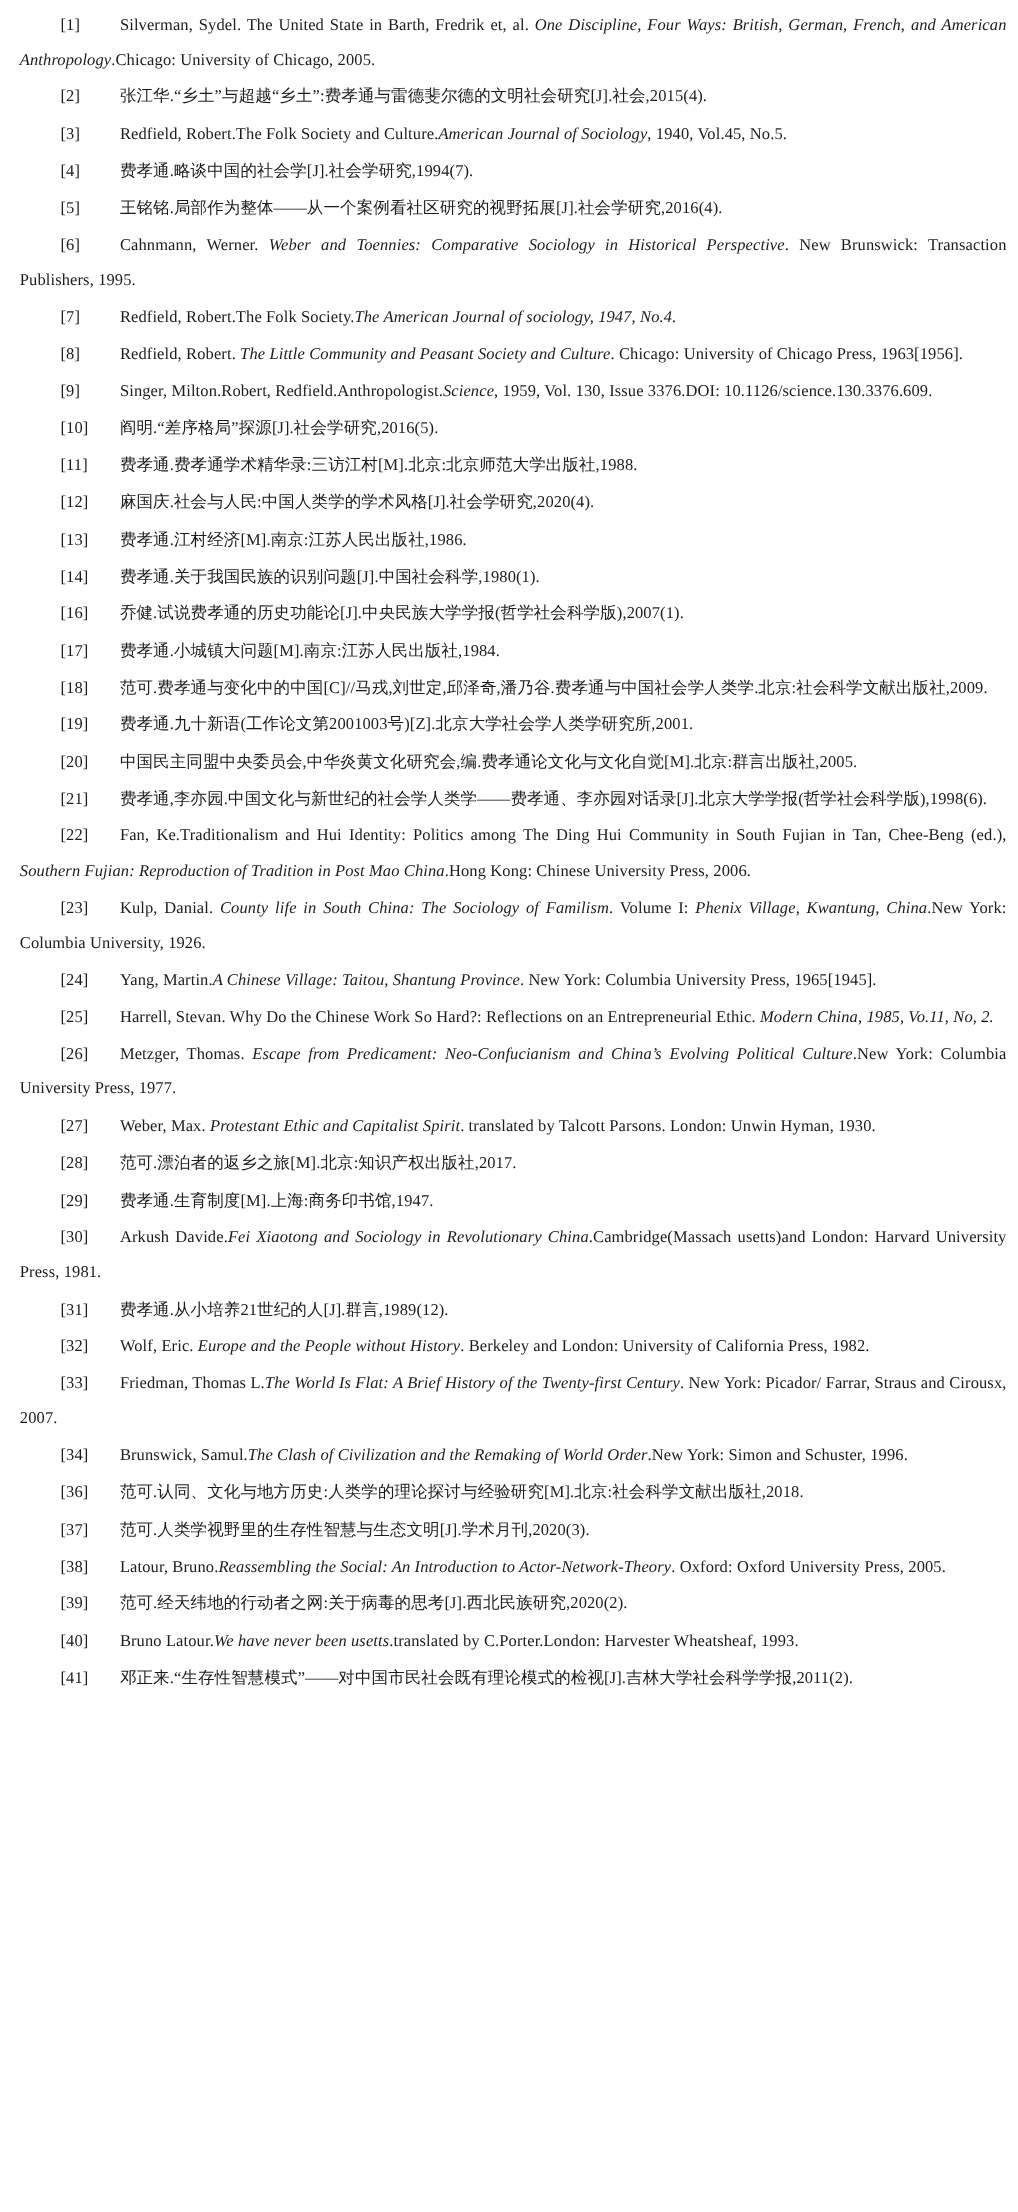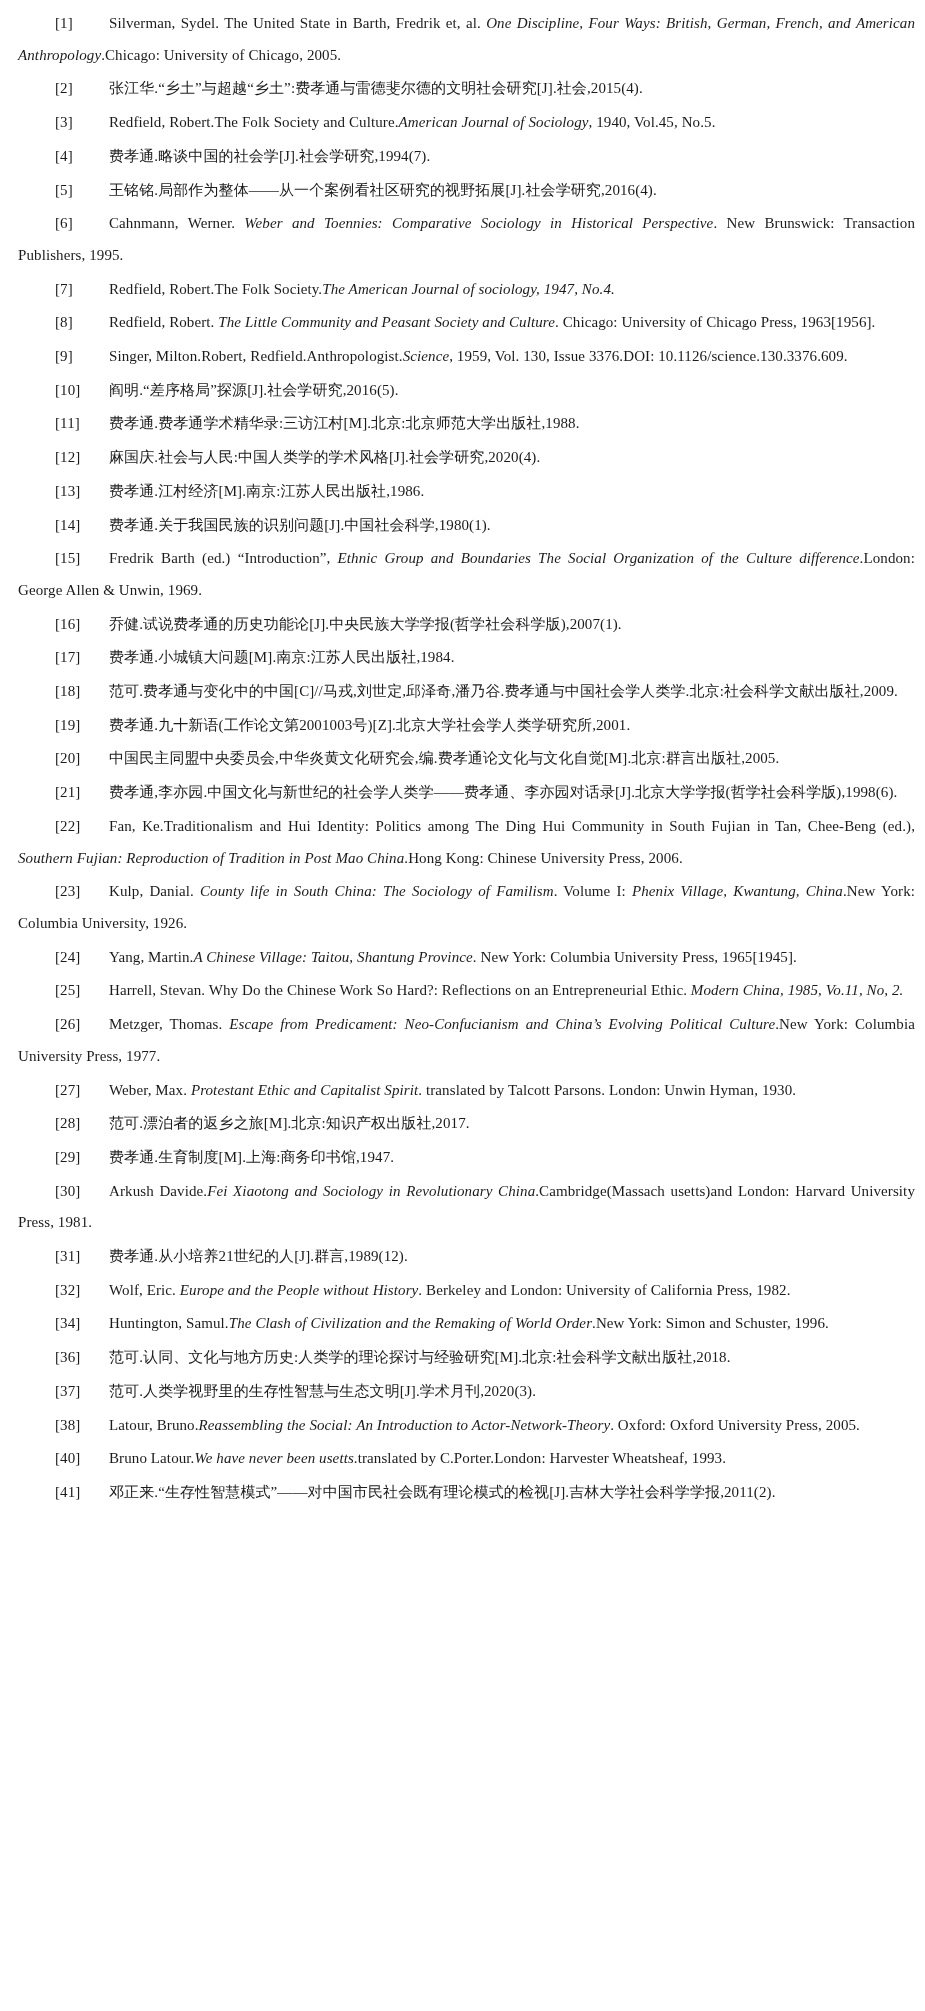--- a/index.html
+++ b/index.html
@@ -50,38 +50,39 @@
       <p class="ref"><span class="ref-num">[5]</span><span class="seg">王铭铭.局部作为整体——从一个案例看社区研究的视野拓展[J].社会学研究,2016(4).</span></p>
       <p class="ref"><span class="ref-num">[6]</span><span class="seg">Cahnmann, Werner. </span><em class="seg italic">Weber and Toennies: Comparative Sociology in Historical Perspective</em><span class="seg">. New Brunswick: Transaction Publishers, 1995.</span></p>
       <p class="ref"><span class="ref-num">[7]</span><span class="seg">Redfield, Robert.The Folk Society.</span><em class="seg italic">The American Journal of sociology, 1947, No.4.</em></p>
       <p class="ref"><span class="ref-num">[8]</span><span class="seg">Redfield, Robert. </span><em class="seg italic">The Little Community and Peasant Society and Culture</em><span class="seg">. Chicago: University of Chicago Press, 1963[1956].</span></p>
       <p class="ref"><span class="ref-num">[9]</span><span class="seg">Singer, Milton.Robert, Redfield.Anthropologist.</span><em class="seg italic">Science</em><span class="seg">, 1959, Vol. 130, Issue 3376.DOI: 10.1126/science.130.3376.609.</span></p>
       <p class="ref"><span class="ref-num">[10]</span><span class="seg">阎明.“差序格局”探源[J].社会学研究,2016(5).</span></p>
       <p class="ref"><span class="ref-num">[11]</span><span class="seg">费孝通.费孝通学术精华录:三访江村[M].北京:北京师范大学出版社,1988.</span></p>
       <p class="ref"><span class="ref-num">[12]</span><span class="seg">麻国庆.社会与人民:中国人类学的学术风格[J].社会学研究,2020(4).</span></p>
       <p class="ref"><span class="ref-num">[13]</span><span class="seg">费孝通.江村经济[M].南京:江苏人民出版社,1986.</span></p>
       <p class="ref"><span class="ref-num">[14]</span><span class="seg">费孝通.关于我国民族的识别问题[J].中国社会科学,1980(1).</span></p>
-      <p class="ref"><span class="ref-num">[15]</span><span class="seg">Fredrik Barth (ed.) “Introduction”, </span><em class="seg italic">Ethnic Group and Boundaries The Social Organization of the Culture difference</em><span class="seg">.London: George Allen &amp; Unwin, 1969.</span></p>
       <p class="ref"><span class="ref-num">[16]</span><span class="seg">乔健.试说费孝通的历史功能论[J].中央民族大学学报(哲学社会科学版),2007(1).</span></p>
       <p class="ref"><span class="ref-num">[17]</span><span class="seg">费孝通.小城镇大问题[M].南京:江苏人民出版社,1984.</span></p>
       <p class="ref"><span class="ref-num">[18]</span><span class="seg">范可.费孝通与变化中的中国[C]//马戎,刘世定,邱泽奇,潘乃谷.费孝通与中国社会学人类学.北京:社会科学文献出版社,2009.</span></p>
       <p class="ref"><span class="ref-num">[19]</span><span class="seg">费孝通.九十新语(工作论文第2001003号)[Z].北京大学社会学人类学研究所,2001.</span></p>
       <p class="ref"><span class="ref-num">[20]</span><span class="seg">中国民主同盟中央委员会,中华炎黄文化研究会,编.费孝通论文化与文化自觉[M].北京:群言出版社,2005.</span></p>
       <p class="ref"><span class="ref-num">[21]</span><span class="seg">费孝通,李亦园.中国文化与新世纪的社会学人类学——费孝通、李亦园对话录[J].北京大学学报(哲学社会科学版),1998(6).</span></p>
       <p class="ref"><span class="ref-num">[22]</span><span class="seg">Fan, Ke.Traditionalism and Hui Identity: Politics among The Ding Hui Community in South Fujian in Tan, Chee-Beng (ed.), </span><em class="seg italic">Southern Fujian: Reproduction of Tradition in Post Mao China</em><span class="seg">.Hong Kong: Chinese University Press, 2006.</span></p>
       <p class="ref"><span class="ref-num">[23]</span><span class="seg">Kulp, Danial. </span><em class="seg italic">County life in South China: The Sociology of Familism</em><span class="seg">. Volume I: </span><em class="seg italic">Phenix Village, Kwantung, China</em><span class="seg">.New York: Columbia University, 1926.</span></p>
       <p class="ref"><span class="ref-num">[24]</span><span class="seg">Yang, Martin.</span><em class="seg italic">A Chinese Village: Taitou, Shantung Province</em><span class="seg">. New York: Columbia University Press, 1965[1945].</span></p>
       <p class="ref"><span class="ref-num">[25]</span><span class="seg">Harrell, Stevan. Why Do the Chinese Work So Hard?: Reflections on an Entrepreneurial Ethic. </span><em class="seg italic">Modern China, 1985, Vo.11, No, 2.</em></p>
       <p class="ref"><span class="ref-num">[26]</span><span class="seg">Metzger, Thomas. </span><em class="seg italic">Escape from Predicament: Neo-Confucianism and China’s Evolving Political Culture</em><span class="seg">.New York: Columbia University Press, 1977.</span></p>
       <p class="ref"><span class="ref-num">[27]</span><span class="seg">Weber, Max. </span><em class="seg italic">Protestant Ethic and Capitalist Spirit</em><span class="seg">. translated by Talcott Parsons. London: Unwin Hyman, 1930.</span></p>
       <p class="ref"><span class="ref-num">[28]</span><span class="seg">范可.漂泊者的返乡之旅[M].北京:知识产权出版社,2017.</span></p>
       <p class="ref"><span class="ref-num">[29]</span><span class="seg">费孝通.生育制度[M].上海:商务印书馆,1947.</span></p>
       <p class="ref"><span class="ref-num">[30]</span><span class="seg">Arkush Davide.</span><em class="seg italic">Fei Xiaotong and Sociology in Revolutionary China</em><span class="seg">.Cambridge(Massach usetts)and London: Harvard University Press, 1981.</span></p>
       <p class="ref"><span class="ref-num">[31]</span><span class="seg">费孝通.从小培养21世纪的人[J].群言,1989(12).</span></p>
       <p class="ref"><span class="ref-num">[32]</span><span class="seg">Wolf, Eric. </span><em class="seg italic">Europe and the People without History</em><span class="seg">. Berkeley and London: University of California Press, 1982.</span></p>
-      <p class="ref"><span class="ref-num">[34]</span><span class="seg">Huntington, Samul.</span><em class="seg italic">The Clash of Civilization and the Remaking of World Order</em><span class="seg">.New York: Simon and Schuster, 1996.</span></p>
+      <p class="ref"><span class="ref-num">[33]</span><span class="seg">Friedman, Thomas L.</span><em class="seg italic">The World Is Flat: A Brief History of the Twenty-first Century</em><span class="seg">. New York: Picador/ Farrar, Straus and Cirousx, 2007.</span></p>
+      <p class="ref"><span class="ref-num">[34]</span><span class="seg">Brunswick, Samul.</span><em class="seg italic">The Clash of Civilization and the Remaking of World Order</em><span class="seg">.New York: Simon and Schuster, 1996.</span></p>
       <p class="ref"><span class="ref-num">[36]</span><span class="seg">范可.认同、文化与地方历史:人类学的理论探讨与经验研究[M].北京:社会科学文献出版社,2018.</span></p>
       <p class="ref"><span class="ref-num">[37]</span><span class="seg">范可.人类学视野里的生存性智慧与生态文明[J].学术月刊,2020(3).</span></p>
       <p class="ref"><span class="ref-num">[38]</span><span class="seg">Latour, Bruno.</span><em class="seg italic">Reassembling the Social: An Introduction to Actor-Network-Theory</em><span class="seg">. Oxford: Oxford University Press, 2005.</span></p>
+      <p class="ref"><span class="ref-num">[39]</span><span class="seg">范可.经天纬地的行动者之网:关于病毒的思考[J].西北民族研究,2020(2).</span></p>
       <p class="ref"><span class="ref-num">[40]</span><span class="seg">Bruno Latour.</span><em class="seg italic">We have never been usetts</em><span class="seg">.translated by C.Porter.London: Harvester Wheatsheaf, 1993.</span></p>
       <p class="ref"><span class="ref-num">[41]</span><span class="seg">邓正来.“生存性智慧模式”——对中国市民社会既有理论模式的检视[J].吉林大学社会科学学报,2011(2).</span></p>
     </section>
 </main>
 
 </body></html>

